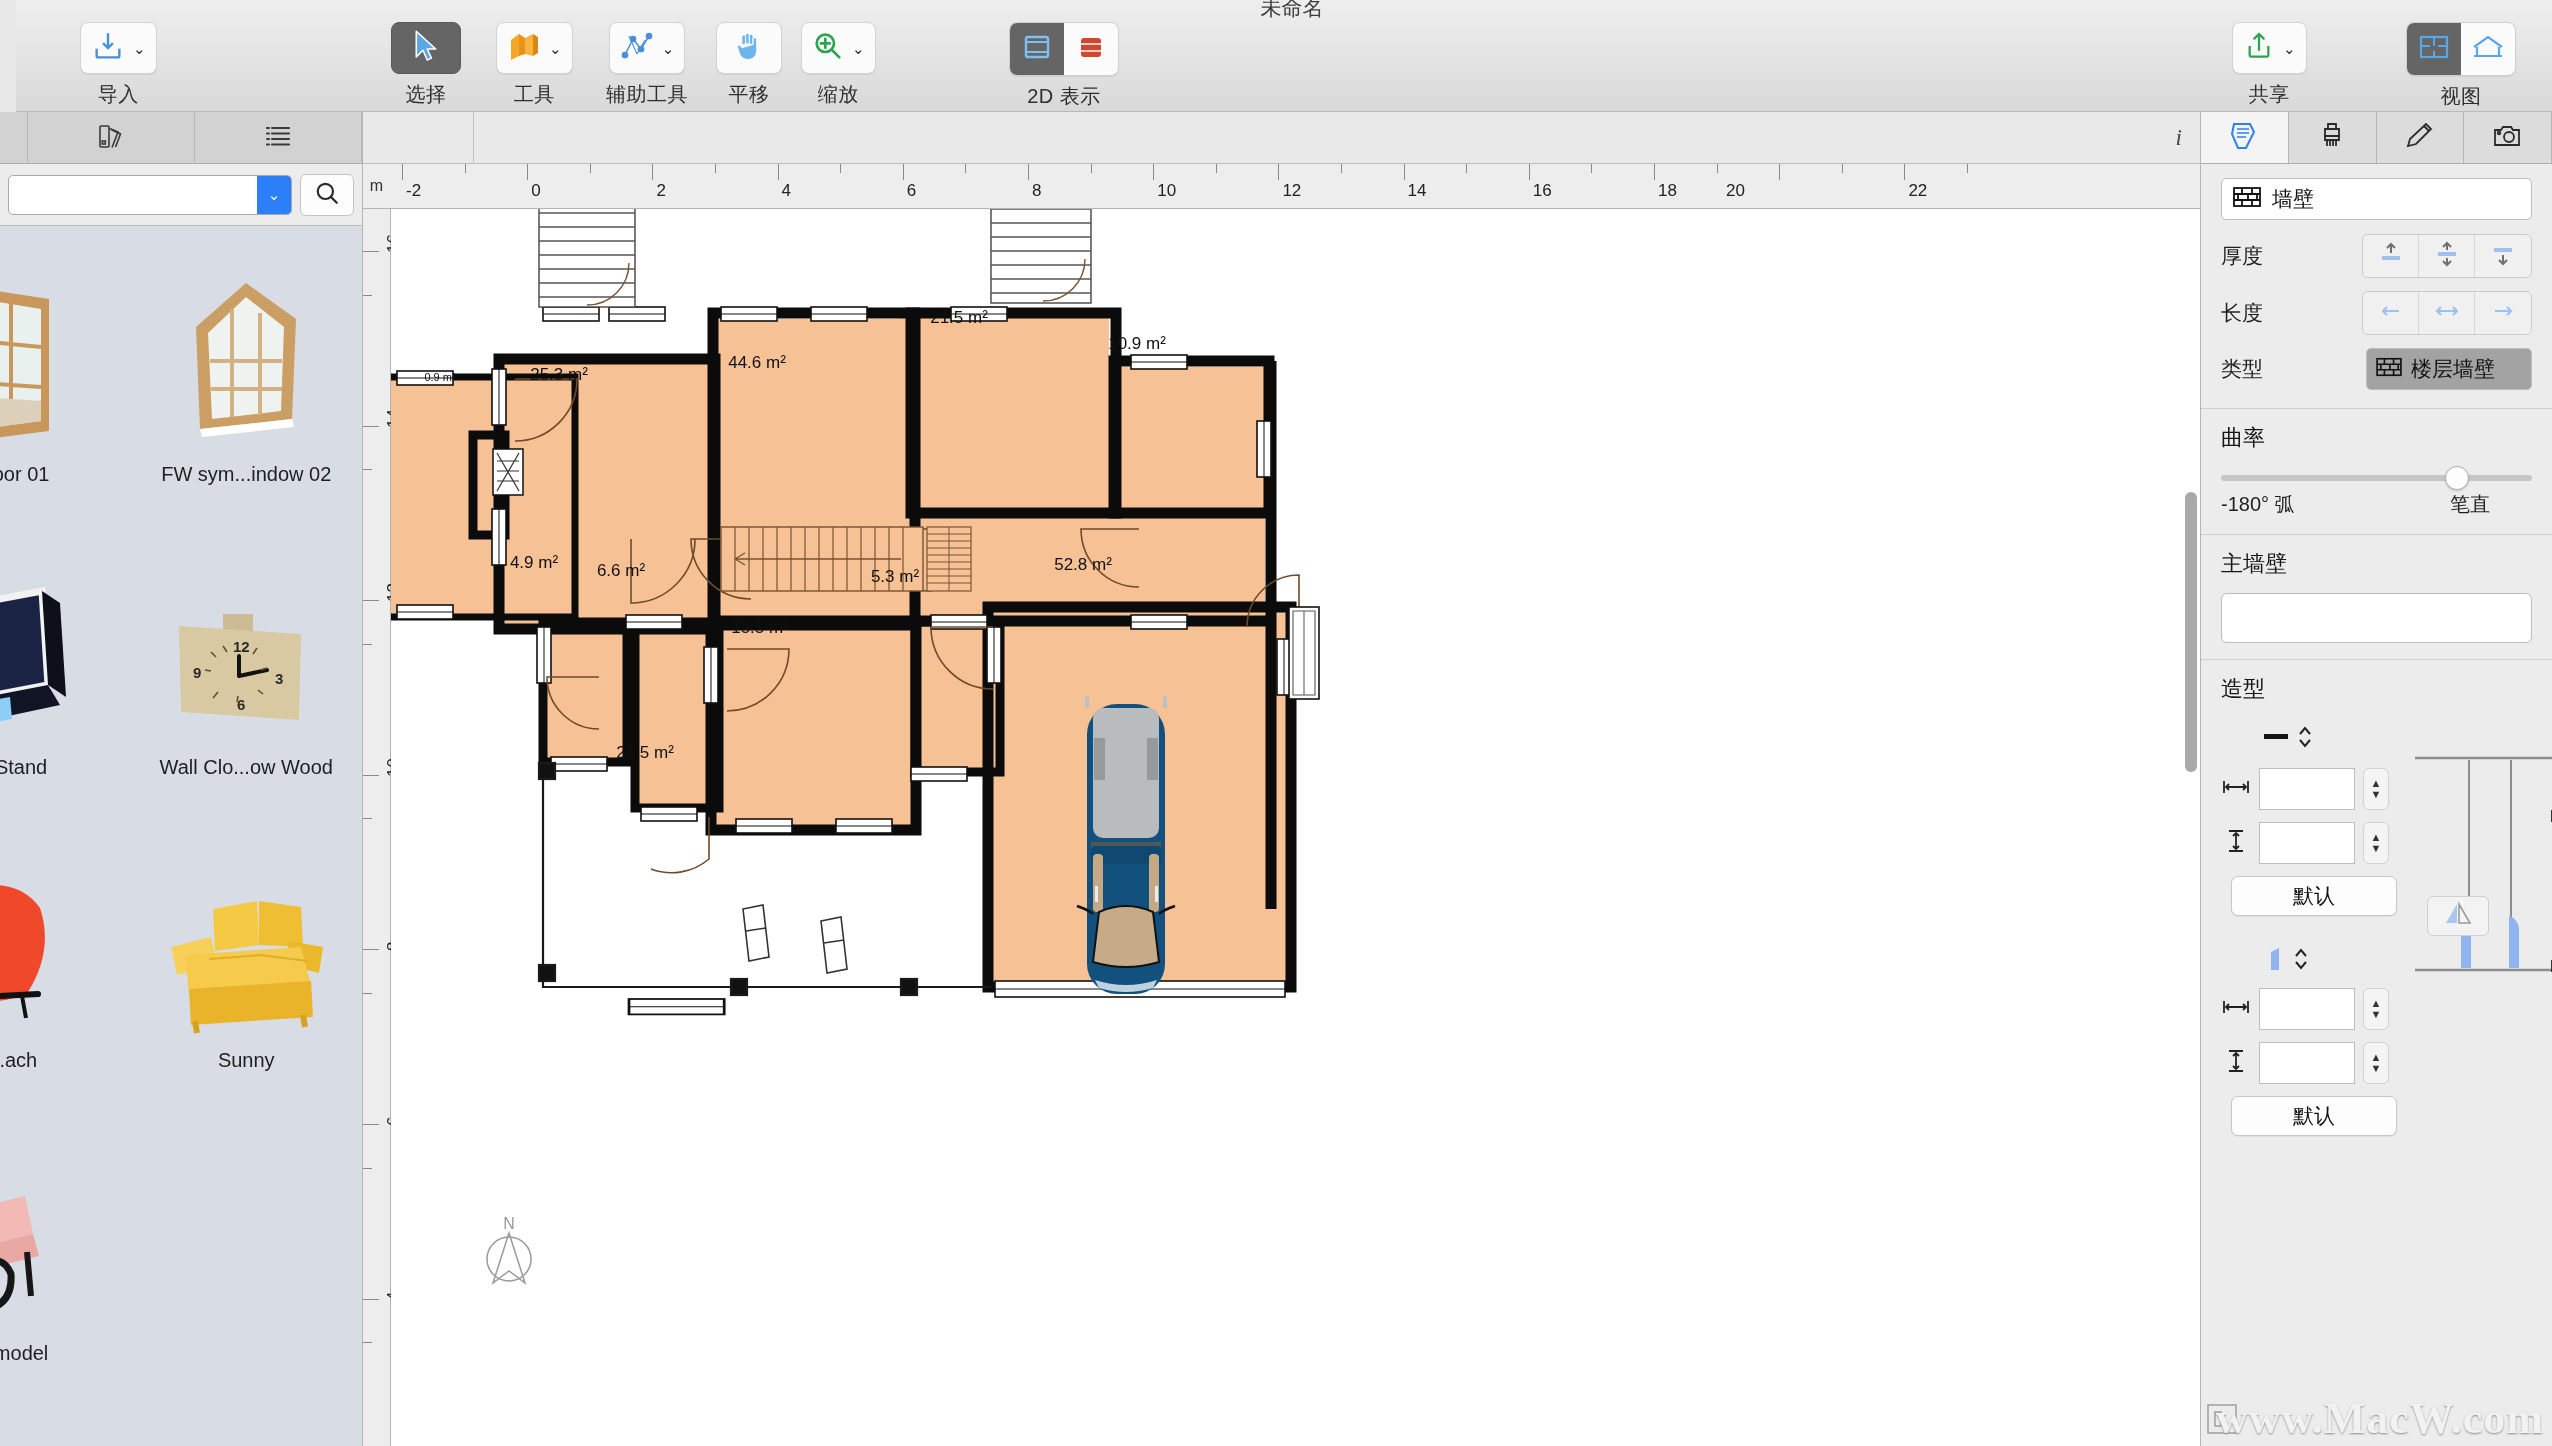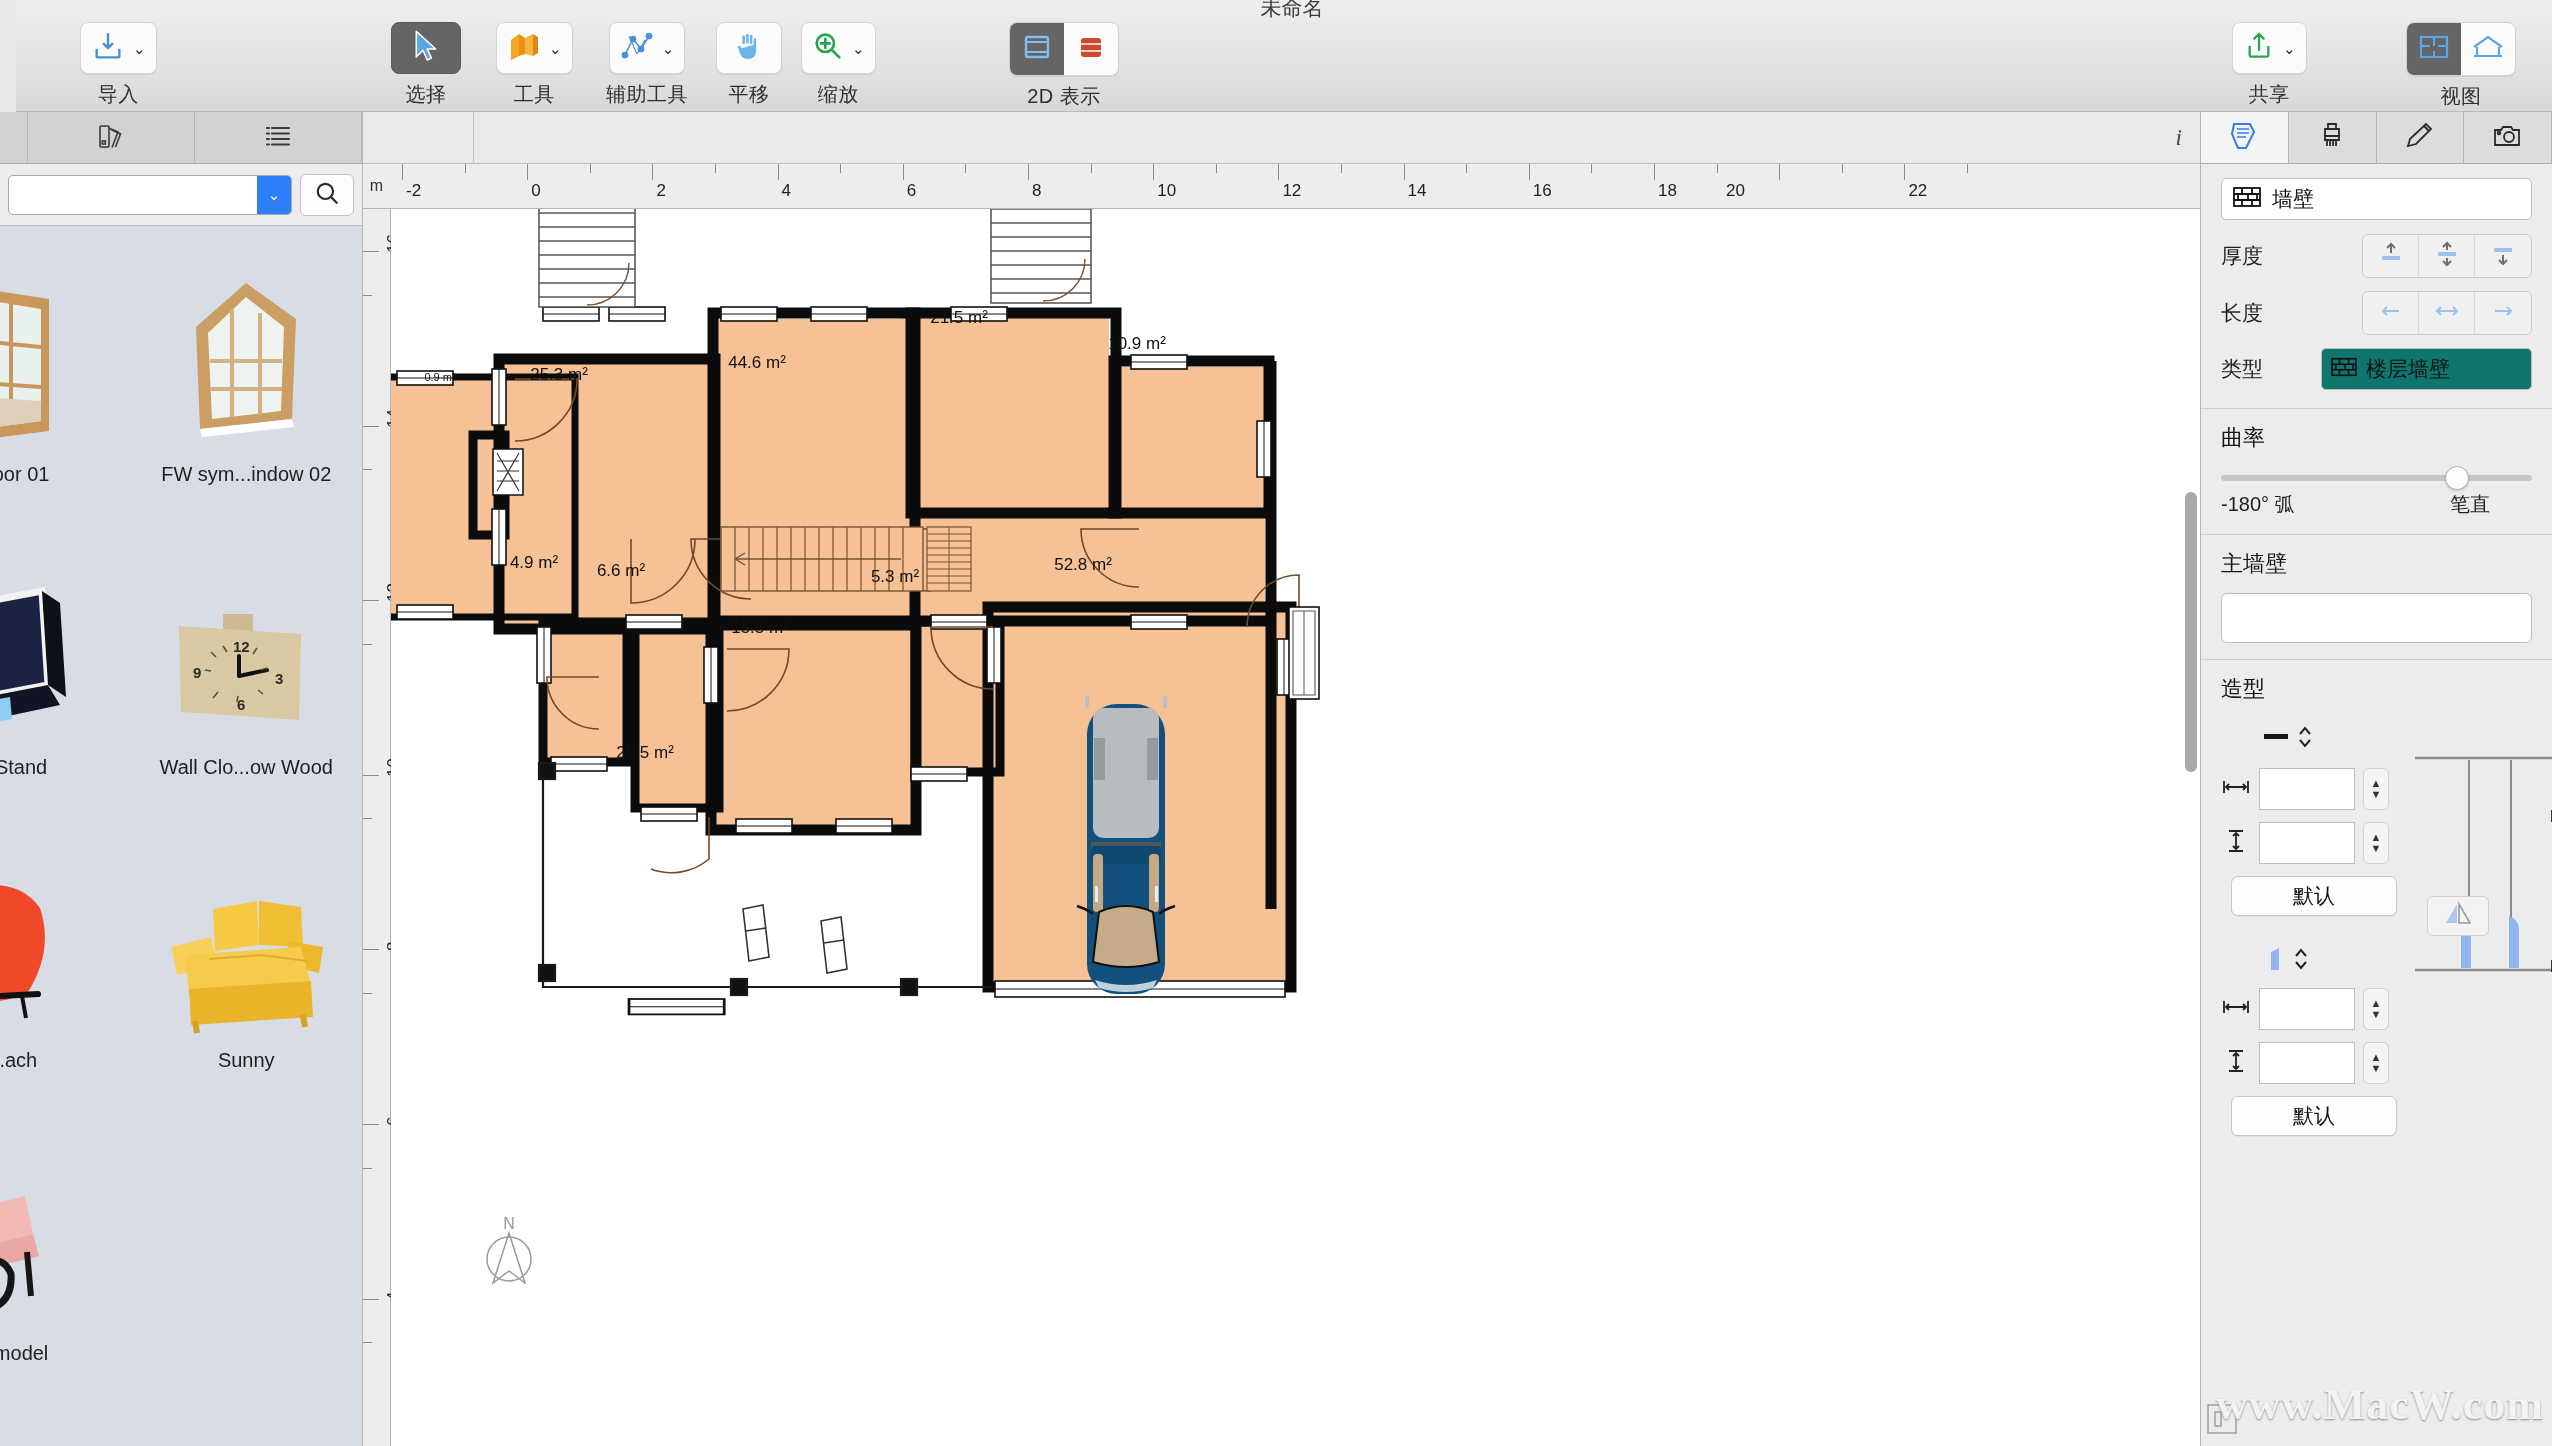--- a/index.html
+++ b/index.html
@@ -155,22 +155,22 @@
     margin-bottom: 14px;
   }
   .name-box .txt { font-size: 21px; color: #111; }
   .btn-grp { display: flex; border-radius: 6px; overflow: hidden; border: 1px solid #cacaca; }
   .btn-grp > div {
     width: 56px; height: 42px; background: #f0f0f0; border-right: 1px solid #d6d6d6;
     display: flex; align-items: center; justify-content: center;
   }
   .btn-grp > div:last-child { border-right: none; }
   .type-box {
-    flex: 1; height: 42px; background: #0f766e; border: 1px solid #bdbdbd; border-radius: 5px;
-    display: flex; align-items: center; gap: 8px; padding: 0 8px; overflow: hidden;
+    flex: 1; height: 42px; background: #a3a3a3; border: 1px solid #bdbdbd; border-radius: 5px;
+    display: flex; align-items: center; gap: 8px; padding: 0 8px; overflow: hidden; margin-left: 45px;
   }
   .type-box .txt { font-size: 21px; color: #111; white-space: nowrap; }
   .sec-title { font-size: 22px; color: #161616; margin-bottom: 14px; }
   .slider-track {
     position: relative; height: 6px; background: #c6c6c6; border-radius: 3px;
     margin: 22px 0 10px 0;
   }
   .slider-knob {
     position: absolute; top: -9px; left: 72%; width: 24px; height: 24px;
     background: #fdfdfd; border: 1px solid #b0b0b0; border-radius: 50%;
@@ -195,21 +195,21 @@
     width: 166px; height: 40px; background: #fdfdfd; border: 1px solid #c6c6c6;
     border-radius: 7px; font-size: 21px; color: #111;
     display: flex; align-items: center; justify-content: center;
     box-shadow: 0 1px 1px rgba(0,0,0,.06);
   }
   .mirror-btn {
     width: 62px; height: 40px; background: #f3f3f3; border: 1px solid #cfcfcf;
     border-radius: 6px; display: flex; align-items: center; justify-content: center;
   }
   .watermark {
-    position: absolute; right: 8px; bottom: 16px;
+    position: absolute; right: 8px; bottom: 2px;
     font-family: "Liberation Serif", serif; font-size: 44px; font-weight: bold;
     color: #f2f2f2; text-shadow: 0 1px 2px rgba(130,130,130,.9);
     letter-spacing: 1px; pointer-events: none;
   }
   .corner-icon { position: absolute; left: 4px; bottom: 6px; }
 </style>
 </head>
 <body>
 
 <div id="app">

